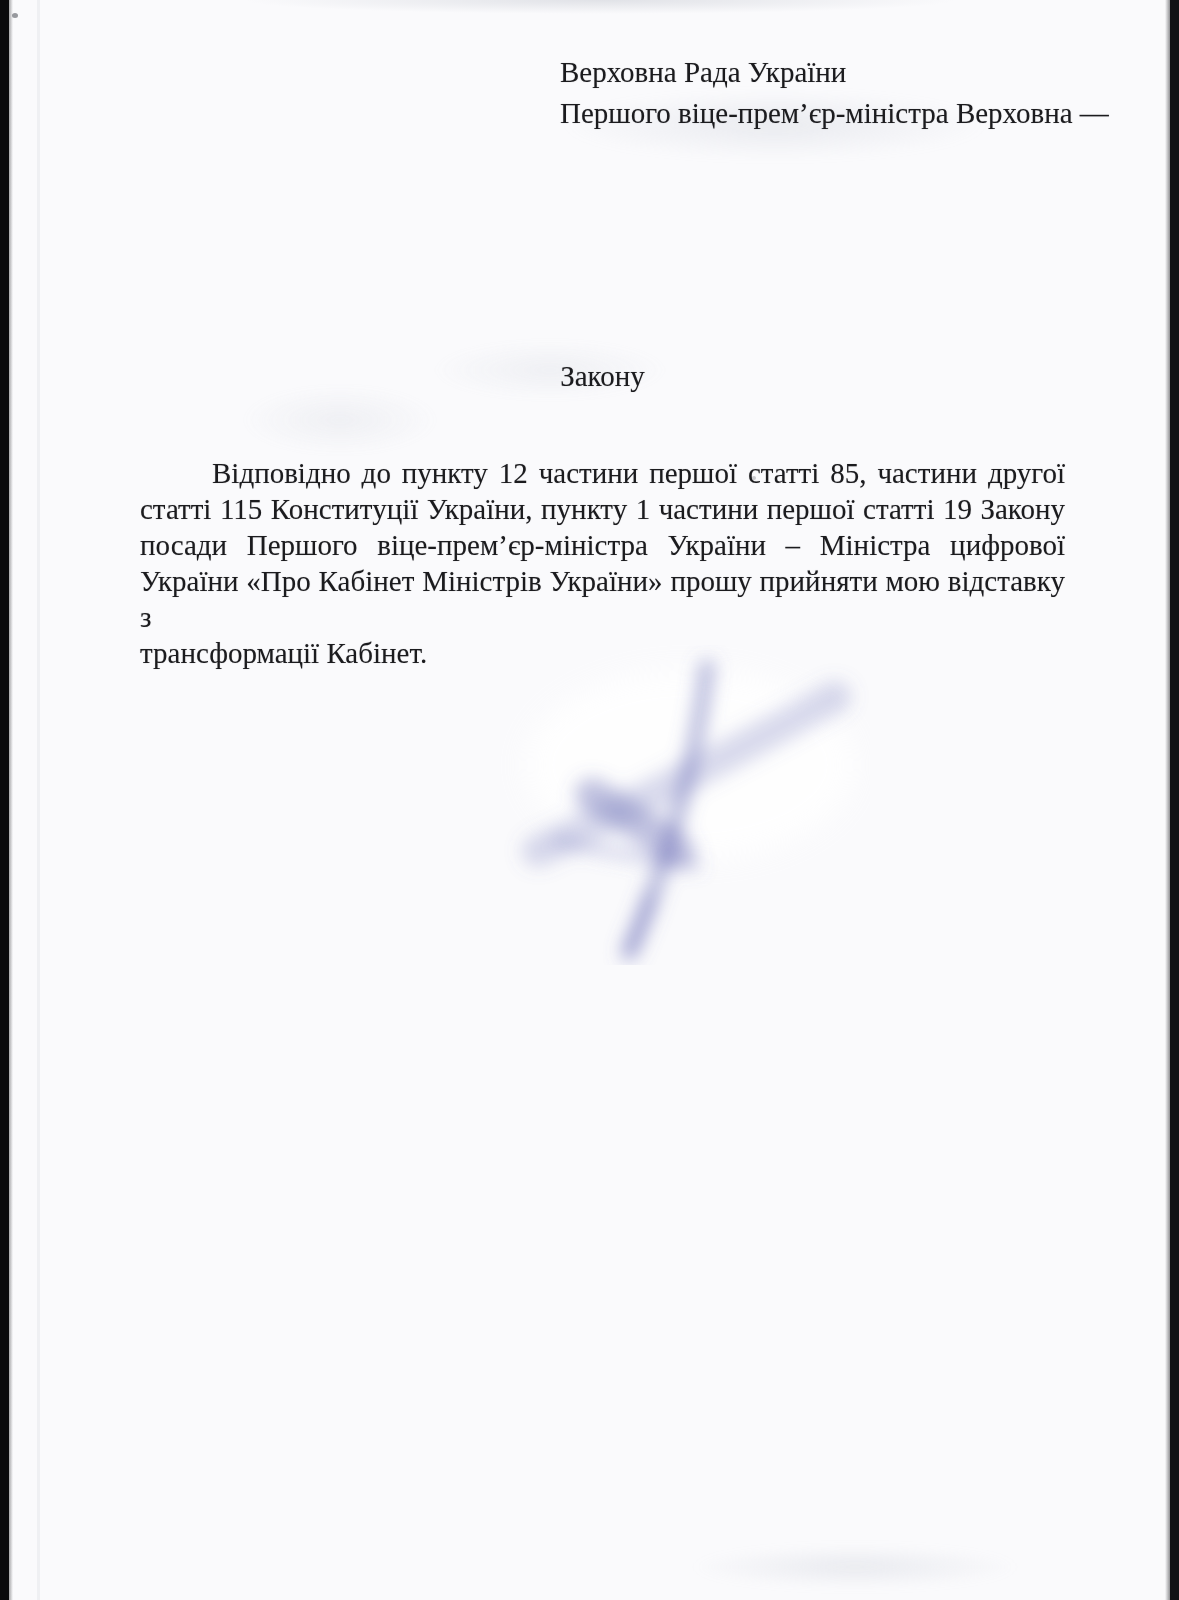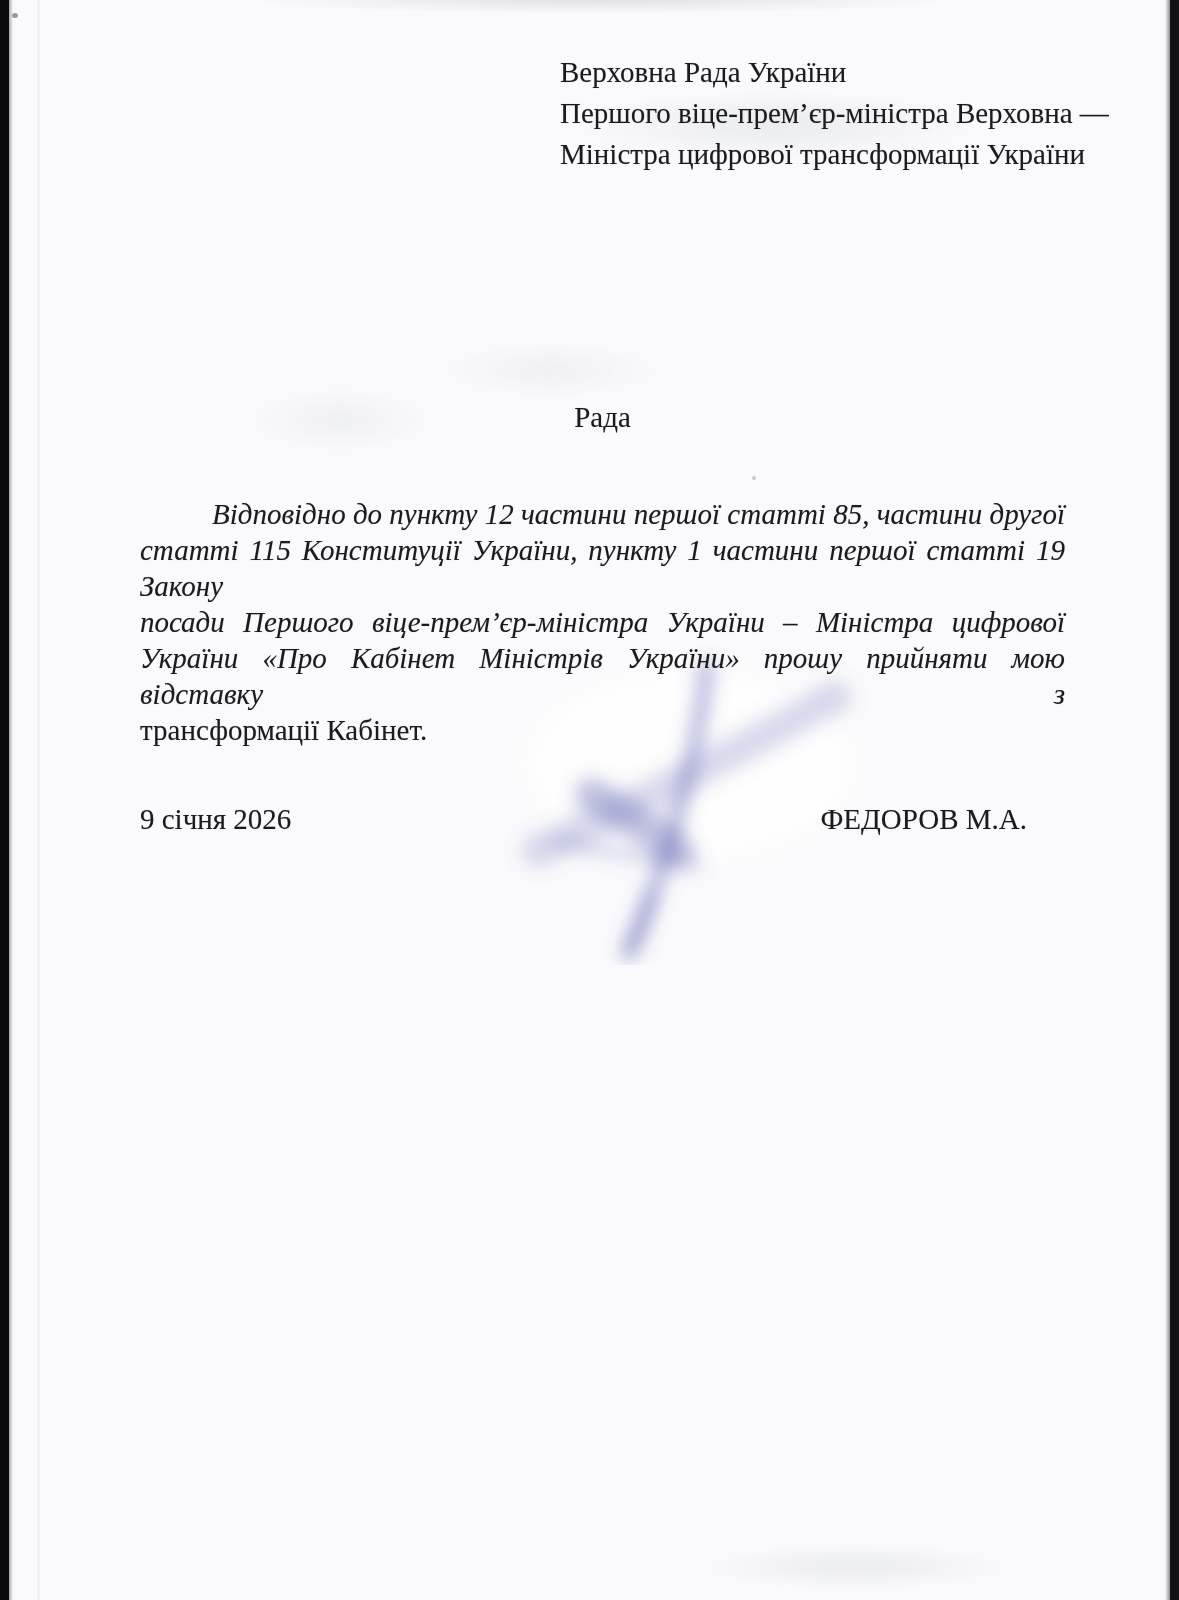--- a/index.html
+++ b/index.html
@@ -73,21 +73,21 @@
   .title {
     margin-top: 224px;
     line-height: 36px;
     text-align: center;
   }
   .body-block {
     margin-top: 61px;
     line-height: 36px;
   }
   .bline { width: 100%; }
-  .bline.just { text-align: justify; text-align-last: justify; font-style: italic; }
+  .bline.just { text-align: justify; text-align-last: justify; }
   .bline.indent { text-indent: 72px; }
   .sign-row {
     margin-top: 53px;
     line-height: 36px;
     display: flex;
     justify-content: space-between;
     align-items: baseline;
   }
   .signer { margin-right: 38px; }
 
@@ -133,32 +133,27 @@
       <path d="M58,196 C100,206 152,214 196,220" stroke-width="11" opacity="0.30"></path>
       <path d="M150,255 C142,276 136,294 128,310" stroke-width="13" opacity="0.40"></path>
     </g>
   </svg>
 
   <div class="content">
 
     <div class="recipient">
       <div>Верховна Рада України</div>
       <div>Першого віце-прем’єр-міністра Верховна —</div>
-      <div>Міністра цифрової трансформації України</div>
     </div>
 
-    <div class="title">Рада</div>
+    <div class="title">Закону</div>
 
     <div class="body-block">
       <div class="bline just indent">Відповідно до пункту 12 частини першої статті 85, частини другої</div>
       <div class="bline just">статті 115 Конституції України, пункту 1 частини першої статті 19 Закону</div>
       <div class="bline just">посади Першого віце-прем’єр-міністра України – Міністра цифрової</div>
       <div class="bline just">України «Про Кабінет Міністрів України» прошу прийняти мою відставку з</div>
       <div class="bline">трансформації Кабінет.</div>
     </div>
 
-    <div class="sign-row">
-      <span class="date">9 січня 2026</span>
-      <span class="signer">ФЕДОРОВ М.А.</span>
-    </div>
 
   </div>
 </div>
 
 </body></html>

